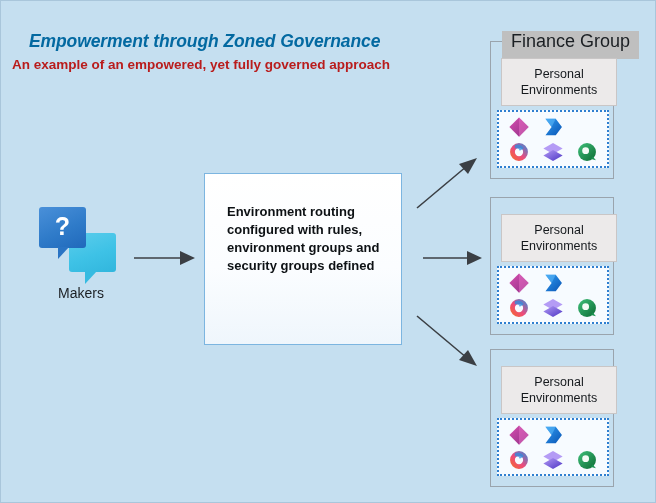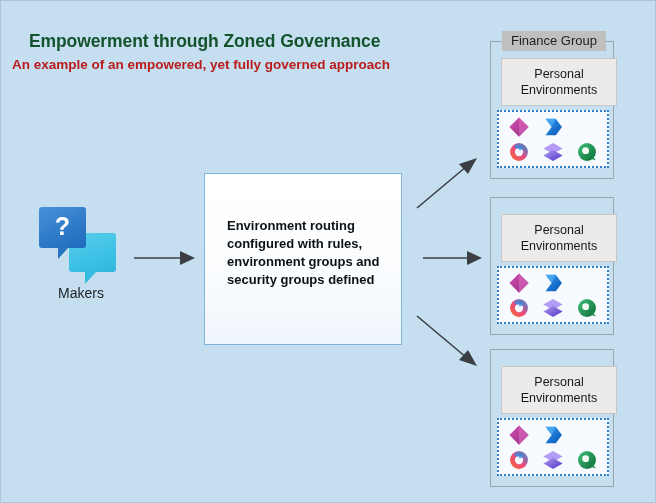--- a/index.html
+++ b/index.html
@@ -24,23 +24,24 @@
     overflow: hidden;
   }
 
   
   .page-title {
     position: absolute;
     left: 28px;
     top: 30px;
     font-size: 17.5px;
     font-weight: bold;
-    color: #14532d;
+    color: #0369a1;
     letter-spacing: -0.1px;
     white-space: nowrap;
+    font-style: italic;
   }
   .page-subtitle {
     position: absolute;
     left: 11px;
     top: 56px;
     font-size: 13.5px;
     color: #b91c1c;
     white-space: nowrap;
     font-weight: bold;
   }
@@ -119,21 +120,20 @@
   }
   .process-text {
     position: absolute;
     left: 22px;
     top: 29px;
     width: 162px;
     font-size: 13px;
     font-weight: bold;
     line-height: 1.38;
     color: #0d1114;
-    margin-top: 14px;
   }
 
   
   .arrow-svg {
     position: absolute;
     overflow: visible;
   }
 
   
   .group {
@@ -145,25 +145,25 @@
     background: transparent;
   }
   .group-finance { top: 40px; }
   .group-hr      { top: 196px; }
   .group-legal   { top: 348px; }
 
   .group-label {
     position: absolute;
     left: 11px;
     top: -11px;
-    height: 20px;
+    height: 28px;
     padding: 0 9px;
     background: #bfbfbf;
     color: #1b1f23;
-    font-size: 13px;
+    font-size: 18px;
     line-height: 20px;
     white-space: nowrap;
   }
 
   .personal-env {
     position: absolute;
     left: 10px;
     top: 16px;
     width: 116px;
     height: 48px;

